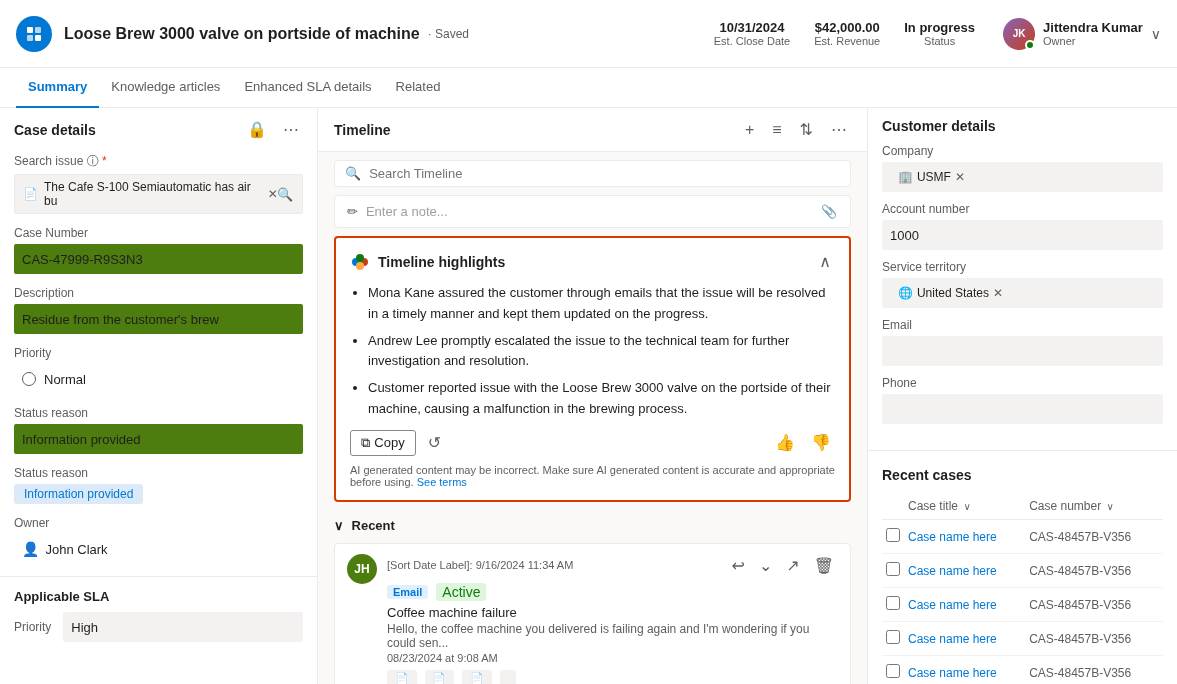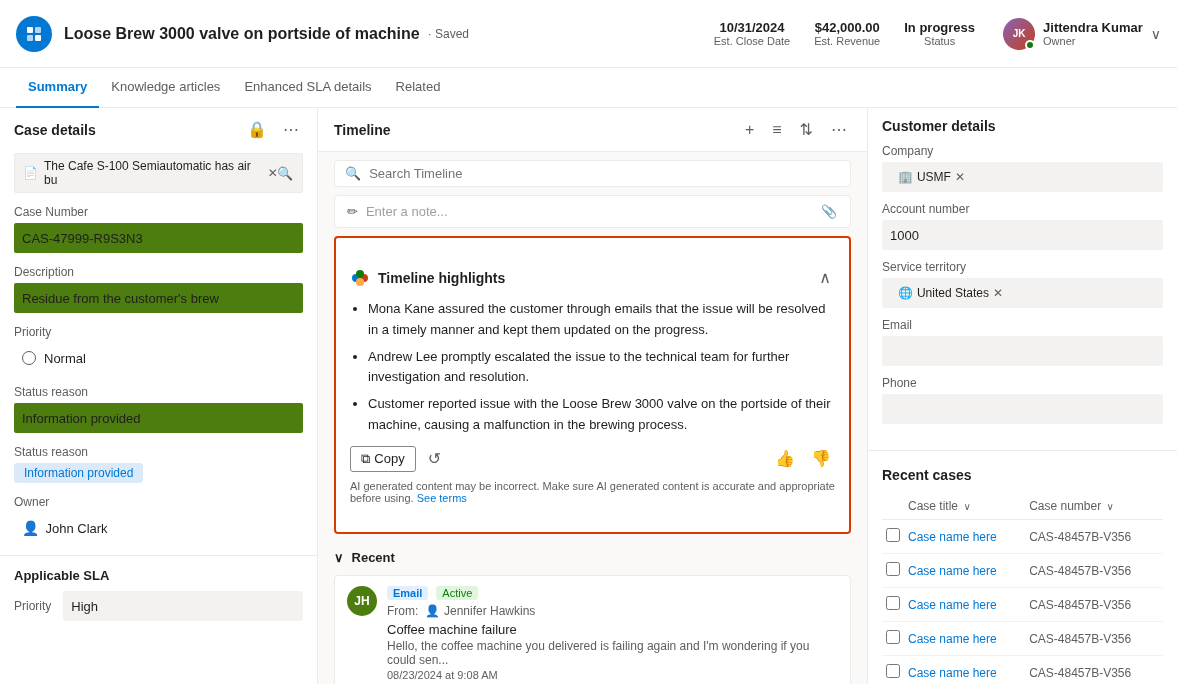--- a/index.html
+++ b/index.html
@@ -170,21 +170,21 @@
       border-radius: 4px; padding: 8px 12px;
       color: #a19f9d; font-size: 13px;
     }
 
     
     .highlights-box {
       margin: 8px 16px;
       border: 2px solid #d73b02;
       border-radius: 4px;
       background: #fff;
-      padding: 28px 14px;
+      padding: 12px 14px;
     }
     .highlights-header {
       display: flex; align-items: center; justify-content: space-between;
       margin-bottom: 10px;
     }
     .highlights-title {
       display: flex; align-items: center; gap: 8px;
       font-size: 14px; font-weight: 600;
     }
     .copilot-icon {
@@ -227,21 +227,21 @@
       margin-bottom: 6px;
     }
     .recent-date { font-size: 11px; color: #605e5c; }
     .recent-item-row { display: flex; align-items: center; gap: 8px; margin-bottom: 4px; }
     .email-badge {
       background: #e1efff; color: #0078d4;
       border-radius: 3px; padding: 1px 6px; font-size: 11px; font-weight: 600;
     }
     .active-badge {
       background: #dff6dd; color: #107c10;
-      border-radius: 3px; padding: 1px 6px; font-size: 11px;
+      border-radius: 3px; padding: 1px 6px; font-size: 14px;
     }
     .item-avatar {
       width: 30px; height: 30px; border-radius: 50%;
       background: #4d7c0f; display: flex; align-items: center;
       justify-content: center; color: #fff; font-size: 12px; font-weight: 600;
       flex-shrink: 0;
     }
     .attachment-row { display: flex; gap: 8px; margin-top: 6px; }
     .attachment-tag {
       display: flex; align-items: center; gap: 4px;
@@ -341,20 +341,23 @@
   <div class="left-panel">
     <div class="panel-header">
       <span class="panel-title">Case details</span>
       <div class="panel-actions">
         <button class="icon-btn">🔒</button>
         <button class="icon-btn">⋯</button>
       </div>
     </div>
 
     <div class="field-group">
+      <div class="field-label">
+        <span>Search issue</span> <span style="color:#605e5c;">ⓘ</span> <span style="color:#d73b02;">*</span>
+      </div>
       <div class="search-field">
         <div class="search-field-left">
           <span>📄</span>
           <span style="font-size:12px;">The Cafe S-100 Semiautomatic has air bu</span>
           <span style="color:#605e5c;cursor:pointer;">✕</span>
         </div>
         <span>🔍</span>
       </div>
     </div>
 
@@ -471,28 +474,34 @@
 
     <div class="recent-section">
       <div class="recent-header">
         <span>∨</span>
         <span>Recent</span>
       </div>
       <div class="recent-item">
         <div style="display:flex;gap:10px;">
           <div class="item-avatar">JH</div>
           <div style="flex:1;">
+            <div class="recent-item-header">
+              <span class="recent-date">
+                <span>[Sort Date Label]:</span> <span>9/16/2024  11:34 AM</span>
+              </span>
+              <div class="action-icons">
+                <button class="icon-btn">↩</button>
+                <button class="icon-btn">⌄</button>
+                <button class="icon-btn">↗</button>
+                <button class="icon-btn">🗑</button>
+              </div>
+            </div>
             <div class="recent-item-row">
               <span class="email-badge">Email</span>
               <span class="active-badge">Active</span>
-            </div>
-            <div style="font-size:12px;color:#605e5c;margin:4px 0;">
-              <span>From:</span>
-              <span style="margin-left:4px;"> 👤 </span>
-              <span>Jennifer Hawkins</span>
             </div>
             <div style="font-size:13px;font-weight:500;margin-bottom:2px;">Coffee machine failure</div>
             <div style="font-size:12px;color:#605e5c;">Hello, the coffee machine you delivered is failing again and I'm wondering if you could sen...</div>
             <div style="font-size:11px;color:#605e5c;margin-top:2px;">08/23/2024 at 9:08 AM</div>
             <div class="attachment-row">
               <span class="attachment-tag">📄 </span>
               <span class="attachment-tag">📄 </span>
               <span class="attachment-tag">📄 </span>
               <span class="attachment-tag"></span>
             </div>

